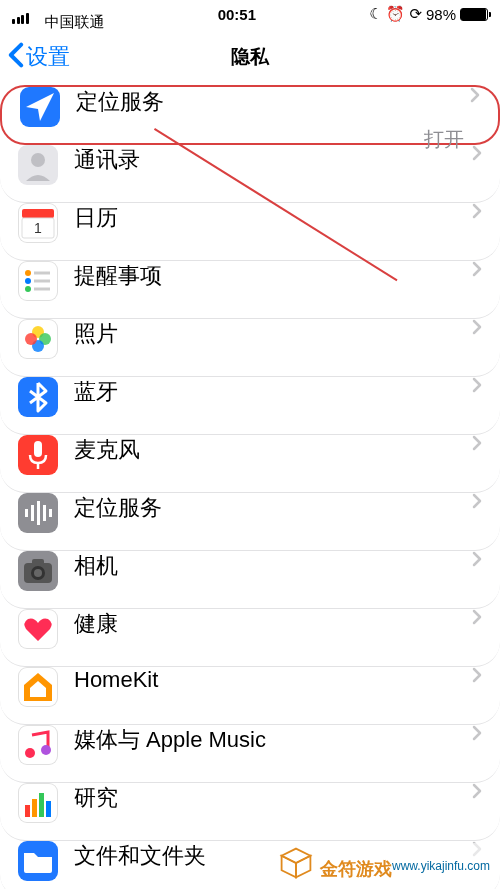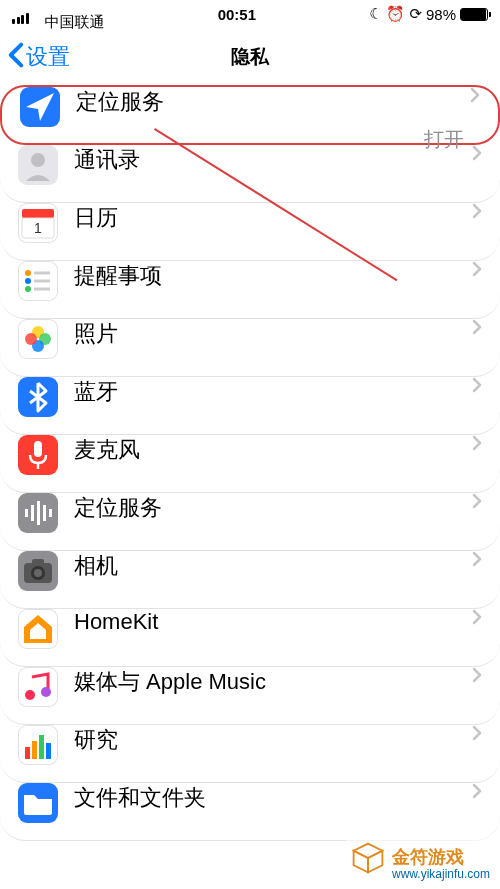--- a/index.html
+++ b/index.html
@@ -30,21 +30,21 @@
   .row-label { flex: 1; font-size: 22px; padding-left: 16px; }
   .row-value { color: #8e8e93; font-size: 20px; padding-right: 6px; margin-top: 39px; }
   .chevron { color: #c6c6c8; }
 
   
   .anno-line { position: absolute; top: 128px; left: 155px; width: 286px; height: 2px; background: #d94040; transform-origin: 0 0; transform: rotate(32deg); pointer-events: none; z-index: 10; }
 
   
   .watermark { position: absolute; right: 6px; bottom: 6px; display: flex; align-items: center; gap: 6px; background: rgba(255,255,255,0.6); padding: 2px 4px; border-radius: 4px; }
   .watermark .cube { width: 36px; height: 36px; }
-  .watermark .wm-text { display: flex; flex-direction: column; line-height: 1.1; margin-top: 14px; }
+  .watermark .wm-text { display: flex; flex-direction: row; line-height: 1.1; margin-top: 14px; }
   .watermark .wm-title { color: #e08a1e; font-size: 18px; font-weight: 600; }
   .watermark .wm-url { color: #0369a1; font-size: 12px; }
 </style>
 </head>
 <body>
 
 <div class="status-bar">
   <div class="status-left">
     <div class="signal-bars">
         <span></span>
@@ -186,20 +186,31 @@
     <div class="row">
       <div class="icon-wrap" style="background: rgb(142, 142, 147);">
         <svg viewBox="0 0 40 40">
           <rect x="6" y="12" width="28" height="20" rx="4" fill="#555"></rect>
           <circle cx="20" cy="22" r="7" fill="#333"></circle>
           <circle cx="20" cy="22" r="4" fill="#666"></circle>
           <rect x="14" y="8" width="12" height="6" rx="2" fill="#555"></rect>
         </svg>
       </div>
       <div class="row-label">相机</div>
+      <div class="chevron"><svg width="10" height="16" viewBox="0 0 10 16">
+          <polyline points="2,2 8,8 2,14" fill="none" stroke="#c6c6c8" stroke-width="2.5" stroke-linecap="round" stroke-linejoin="round"></polyline>
+        </svg></div>
+    </div>
+    <div class="row">
+      <div class="icon-wrap" style="background: rgb(255, 255, 255); box-shadow: rgb(224, 224, 224) 0px 0px 0px 1px inset;">
+        <svg viewBox="0 0 40 40">
+          <path d="M20 32 L8 20 Q4 14 10 10 Q16 8 20 14 Q24 8 30 10 Q36 14 32 20 Z" fill="#ff2d55"></path>
+        </svg>
+      </div>
+      <div class="row-label">健康</div>
       <div class="chevron"><svg width="10" height="16" viewBox="0 0 10 16">
           <polyline points="2,2 8,8 2,14" fill="none" stroke="#c6c6c8" stroke-width="2.5" stroke-linecap="round" stroke-linejoin="round"></polyline>
         </svg></div>
     </div>
     <div class="row">
       <div class="icon-wrap" style="background: rgb(255, 255, 255); box-shadow: rgb(224, 224, 224) 0px 0px 0px 1px inset;">
         <svg viewBox="0 0 40 40">
           <path d="M20 6 L34 18 L34 34 L6 34 L6 18 Z" fill="#ff9500"></path>
           <path d="M20 14 L28 21 L28 30 L12 30 L12 21 Z" fill="#fff"></path>
         </svg>

